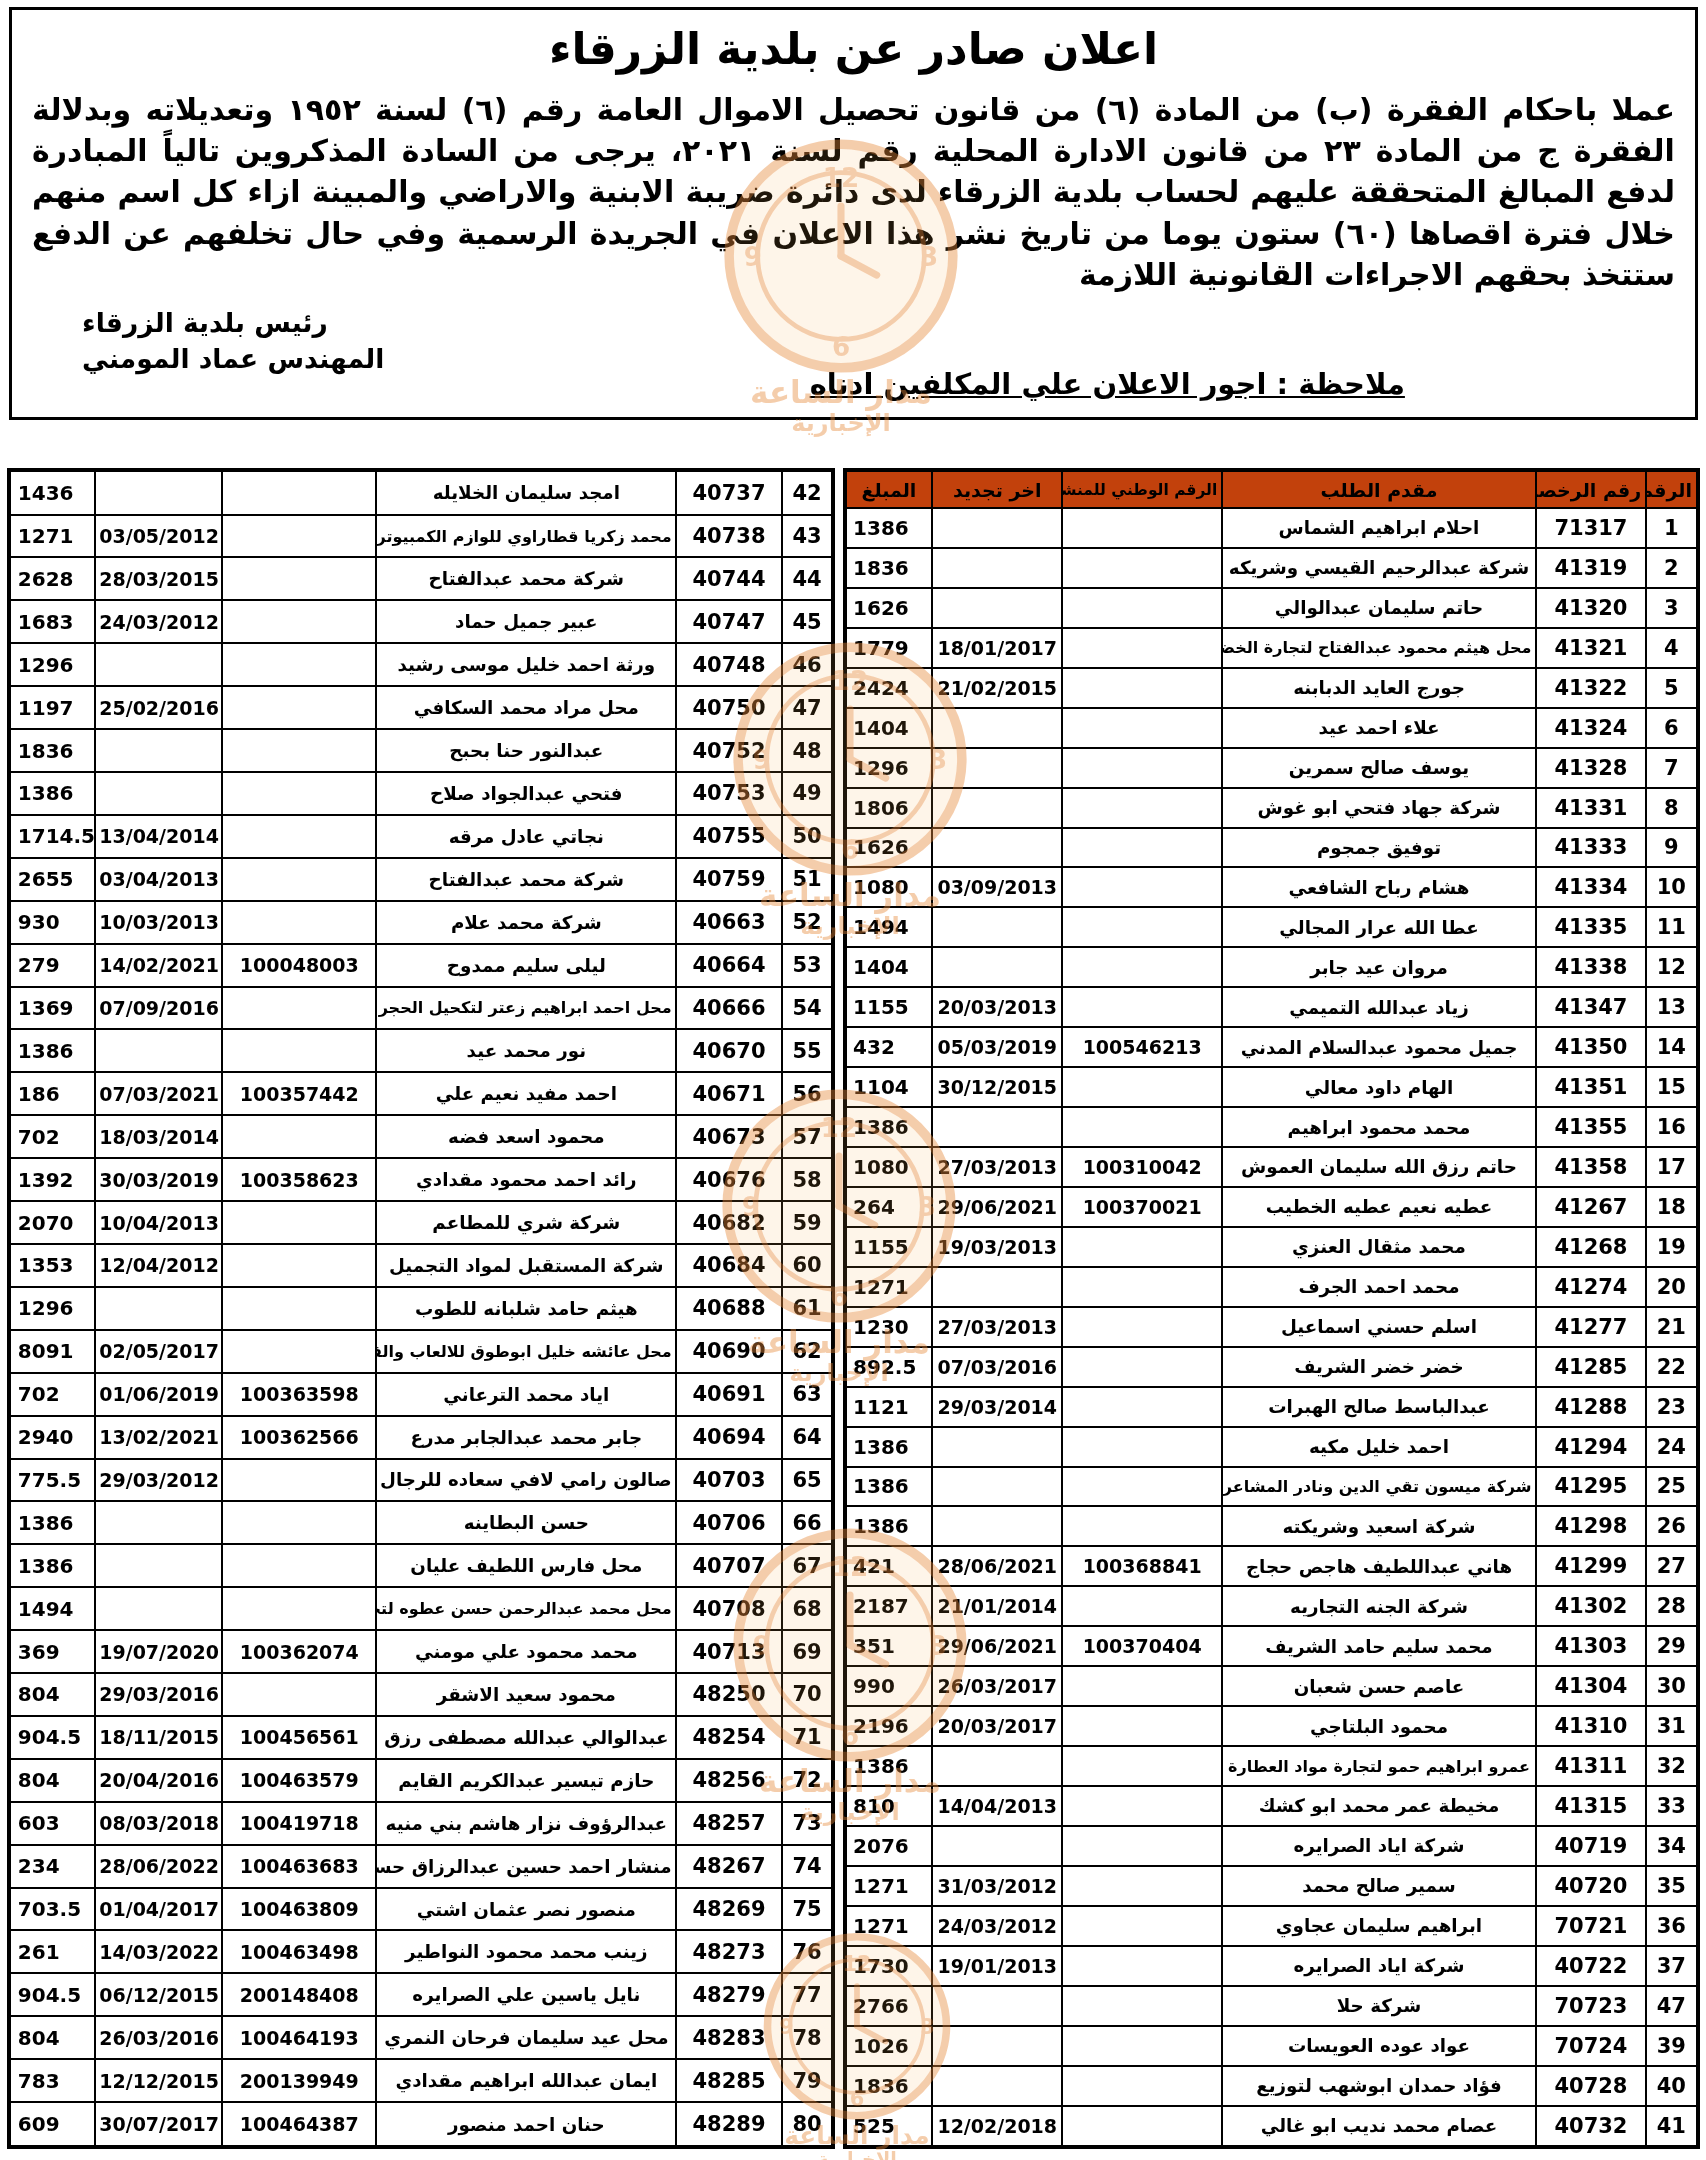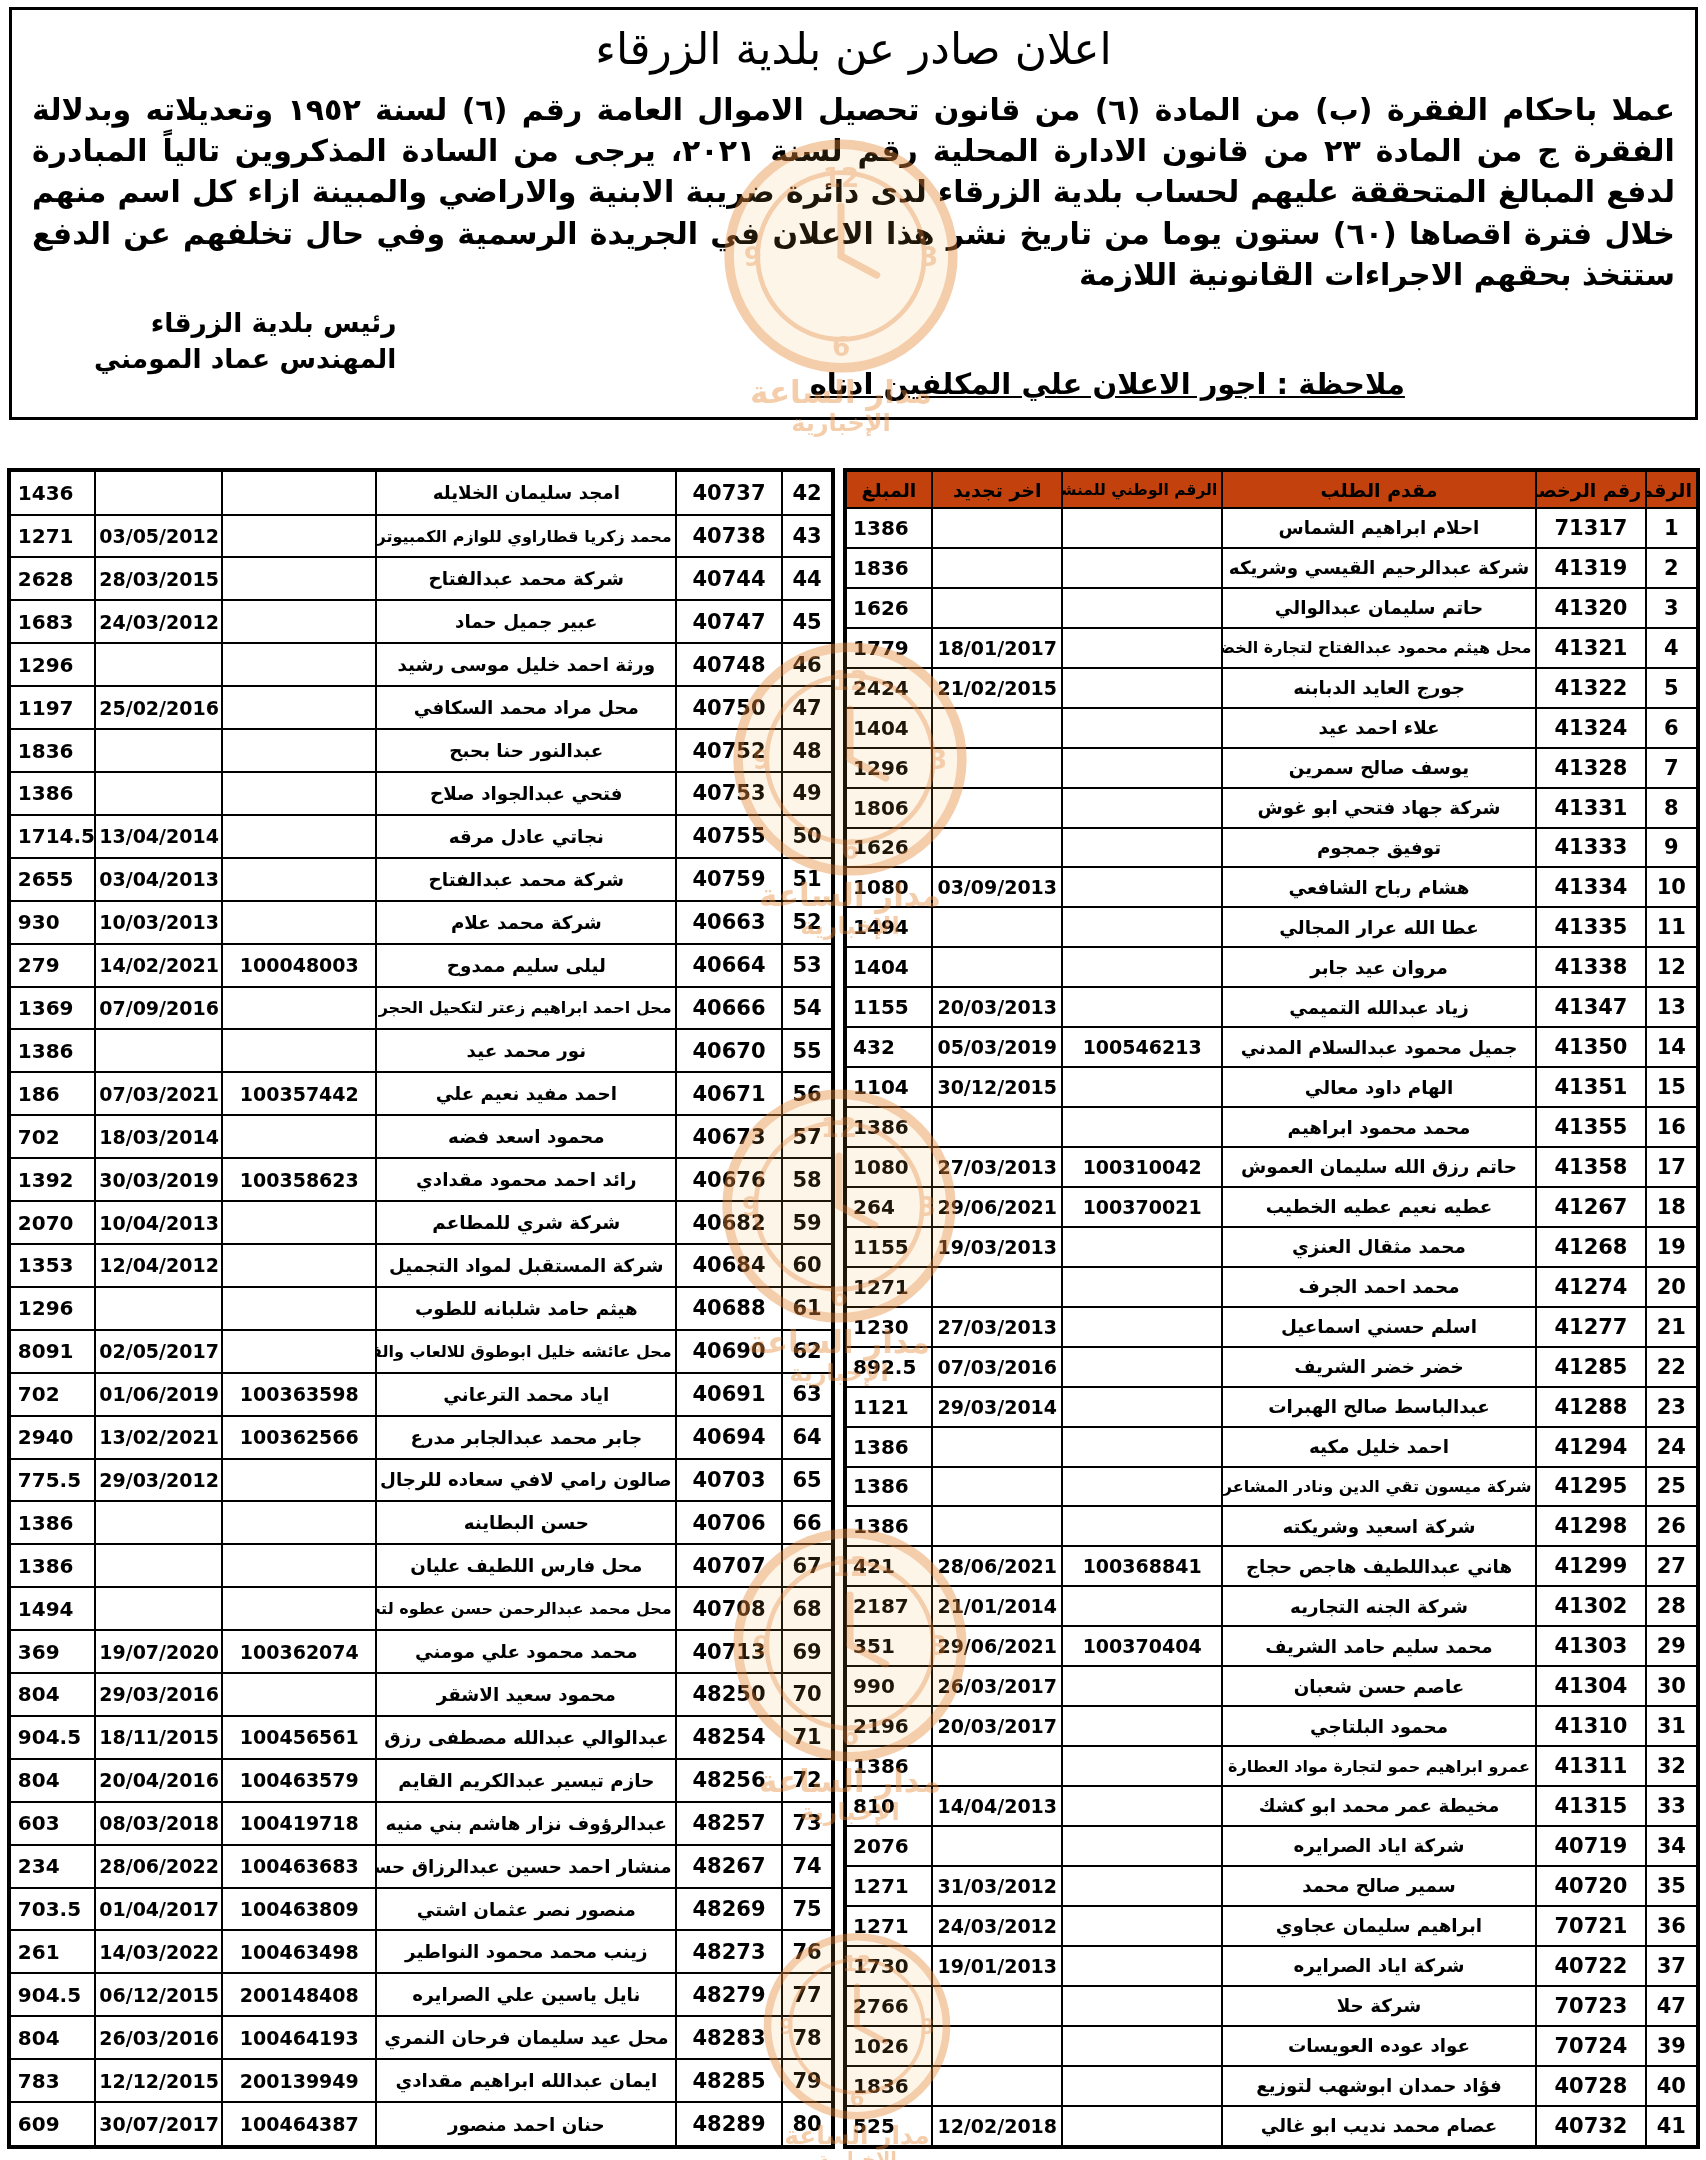--- a/index.html
+++ b/index.html
@@ -11,31 +11,31 @@
     direction:rtl; position:relative; overflow:hidden;
   }
   .page { position:absolute; inset:0; }
 
   
   .header-box {
     position:absolute; top:7.3px; right:9.1px; left:9.1px; height:413px;
     border:3.7px solid #000; padding:7.3px 20px; background:#fff;
   }
   .title {
-    text-align:center; font-size:44px; font-weight:normal;
+    text-align:center; font-size:44px; font-weight:bold;
     margin:5.5px 0 14.6px 0;
   }
   .body-text {
     font-size:30px; font-weight:bold; line-height:1.38;
     text-align:justify; margin:0;
   }
   .header-bottom { position:relative; height:137px; }
   .signature {
     position:absolute; left:50px; top:9.1px;
-    font-size:26.5px; font-weight:bold; text-align:right; line-height:1.35;margin-left:12px;
+    font-size:26.5px; font-weight:bold; text-align:left; line-height:1.35;
   }
   .note {
     position:absolute; right:270px; top:71px;
     font-size:29px; font-weight:bold;text-decoration:underline;
   }
 
   
   .tables {
     position:absolute; top:468px; right:7.3px; left:7.3px; height:1681px;
     display:flex; gap:7.3px; align-items:stretch;

